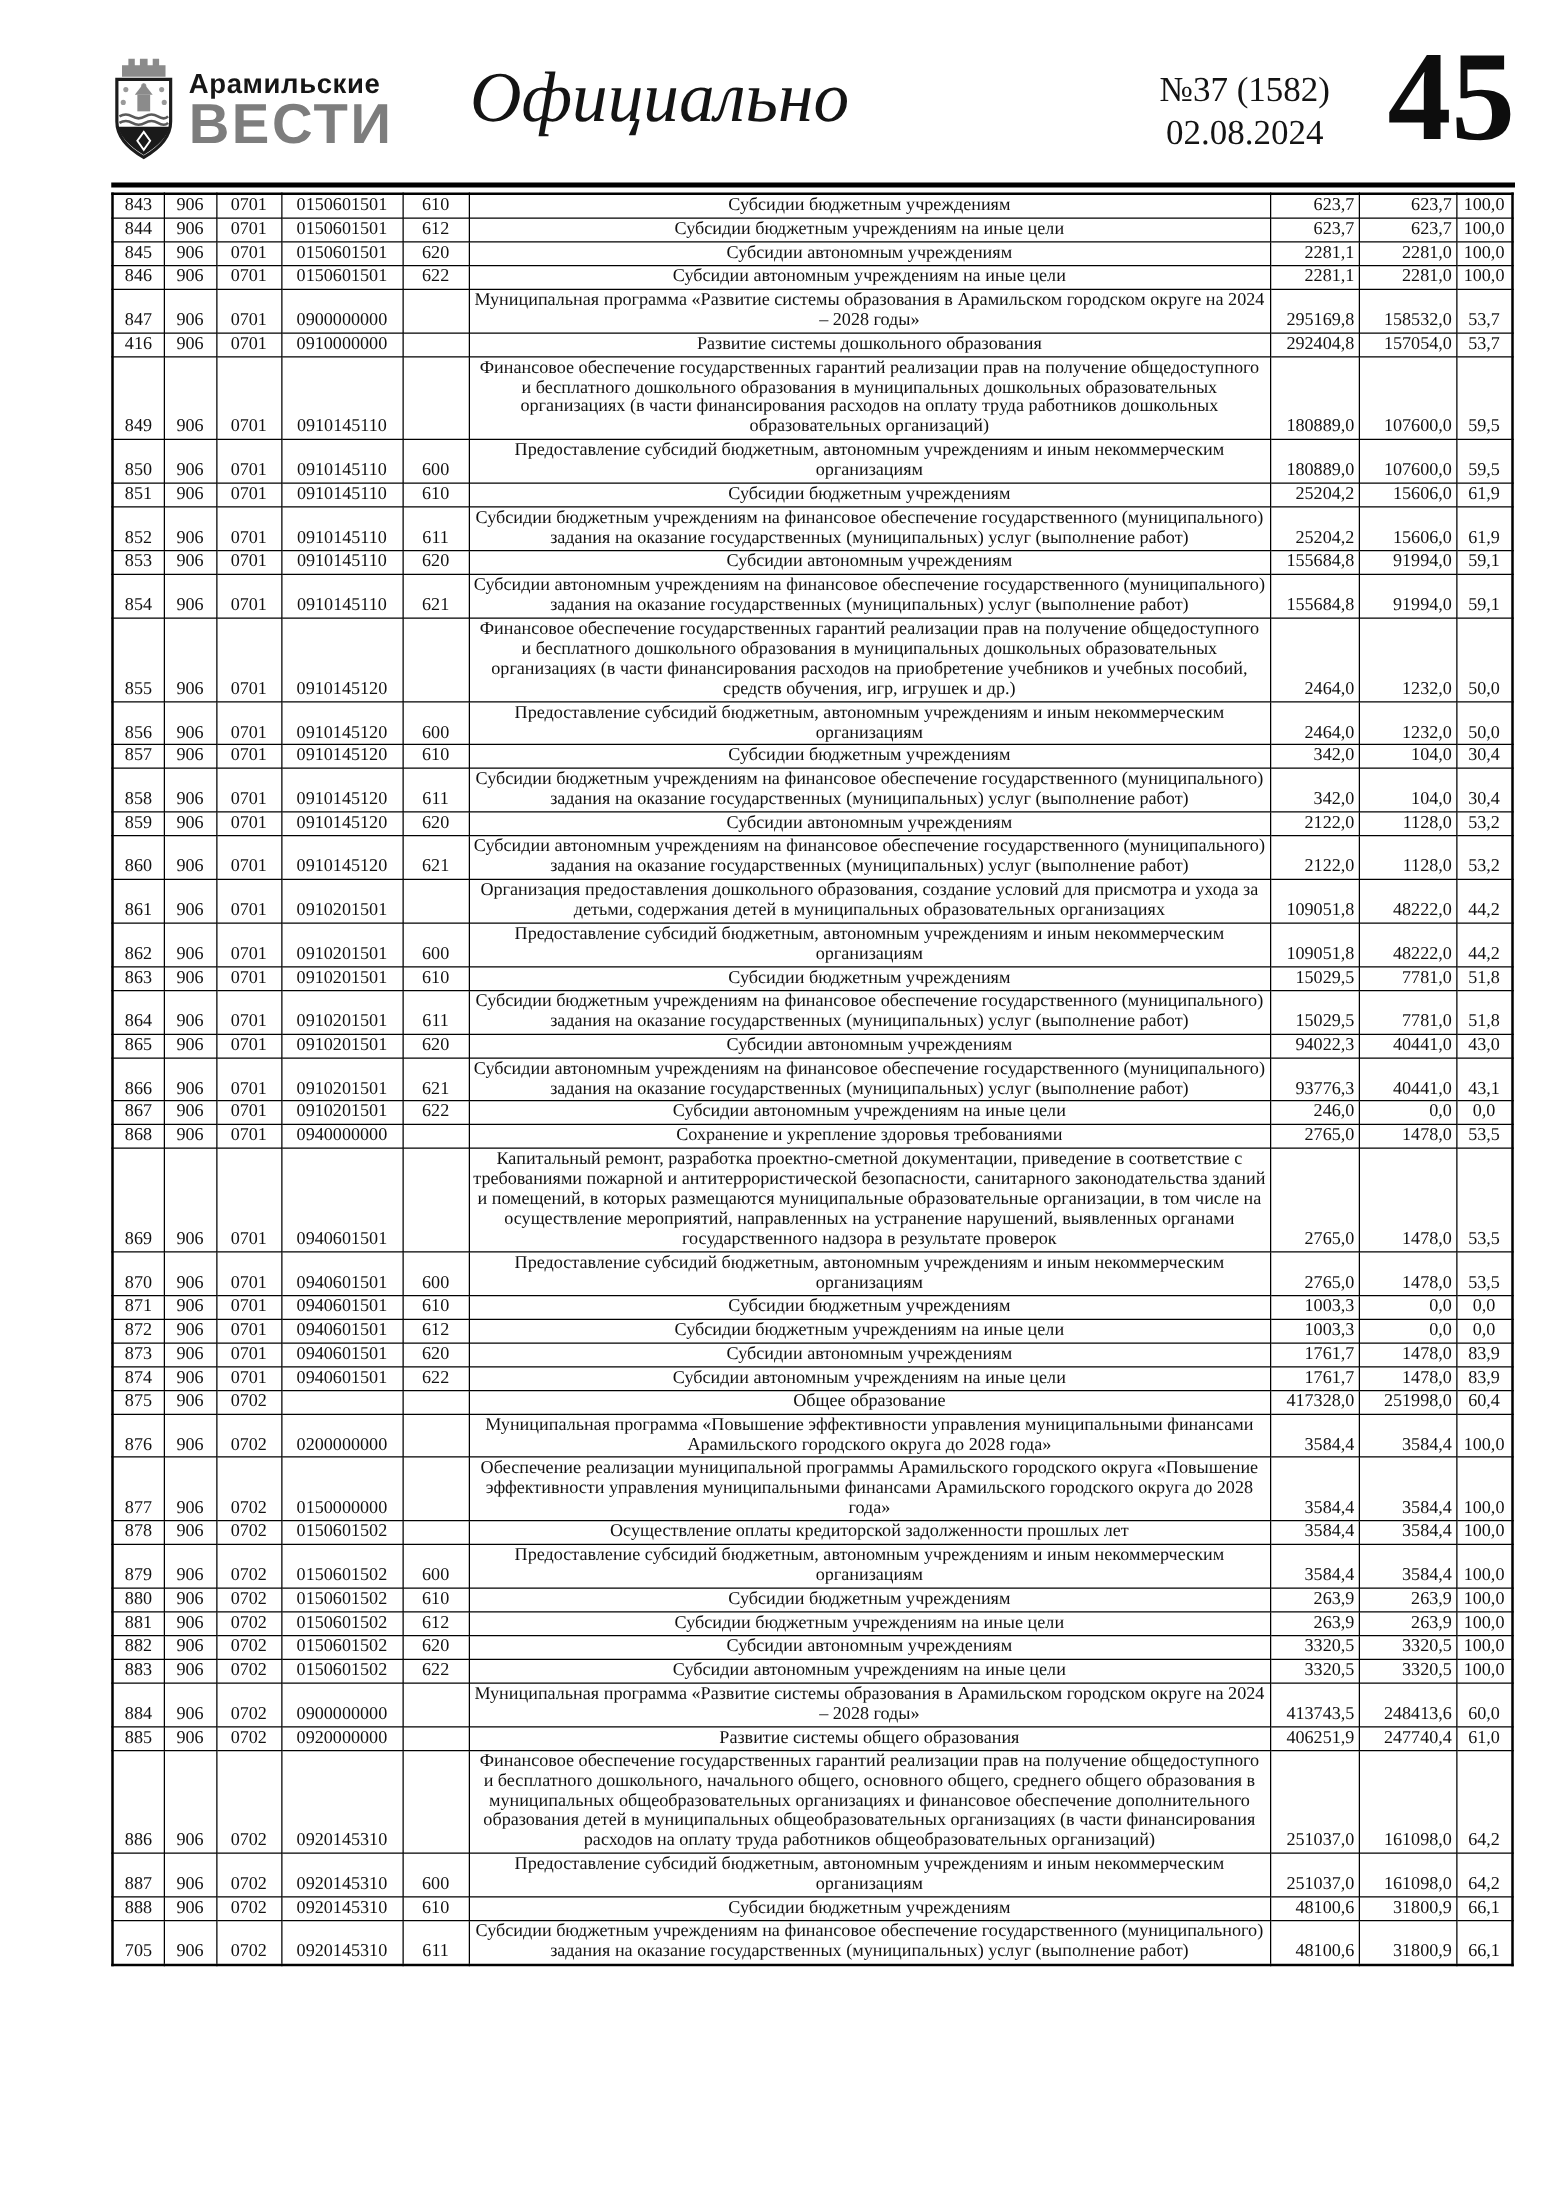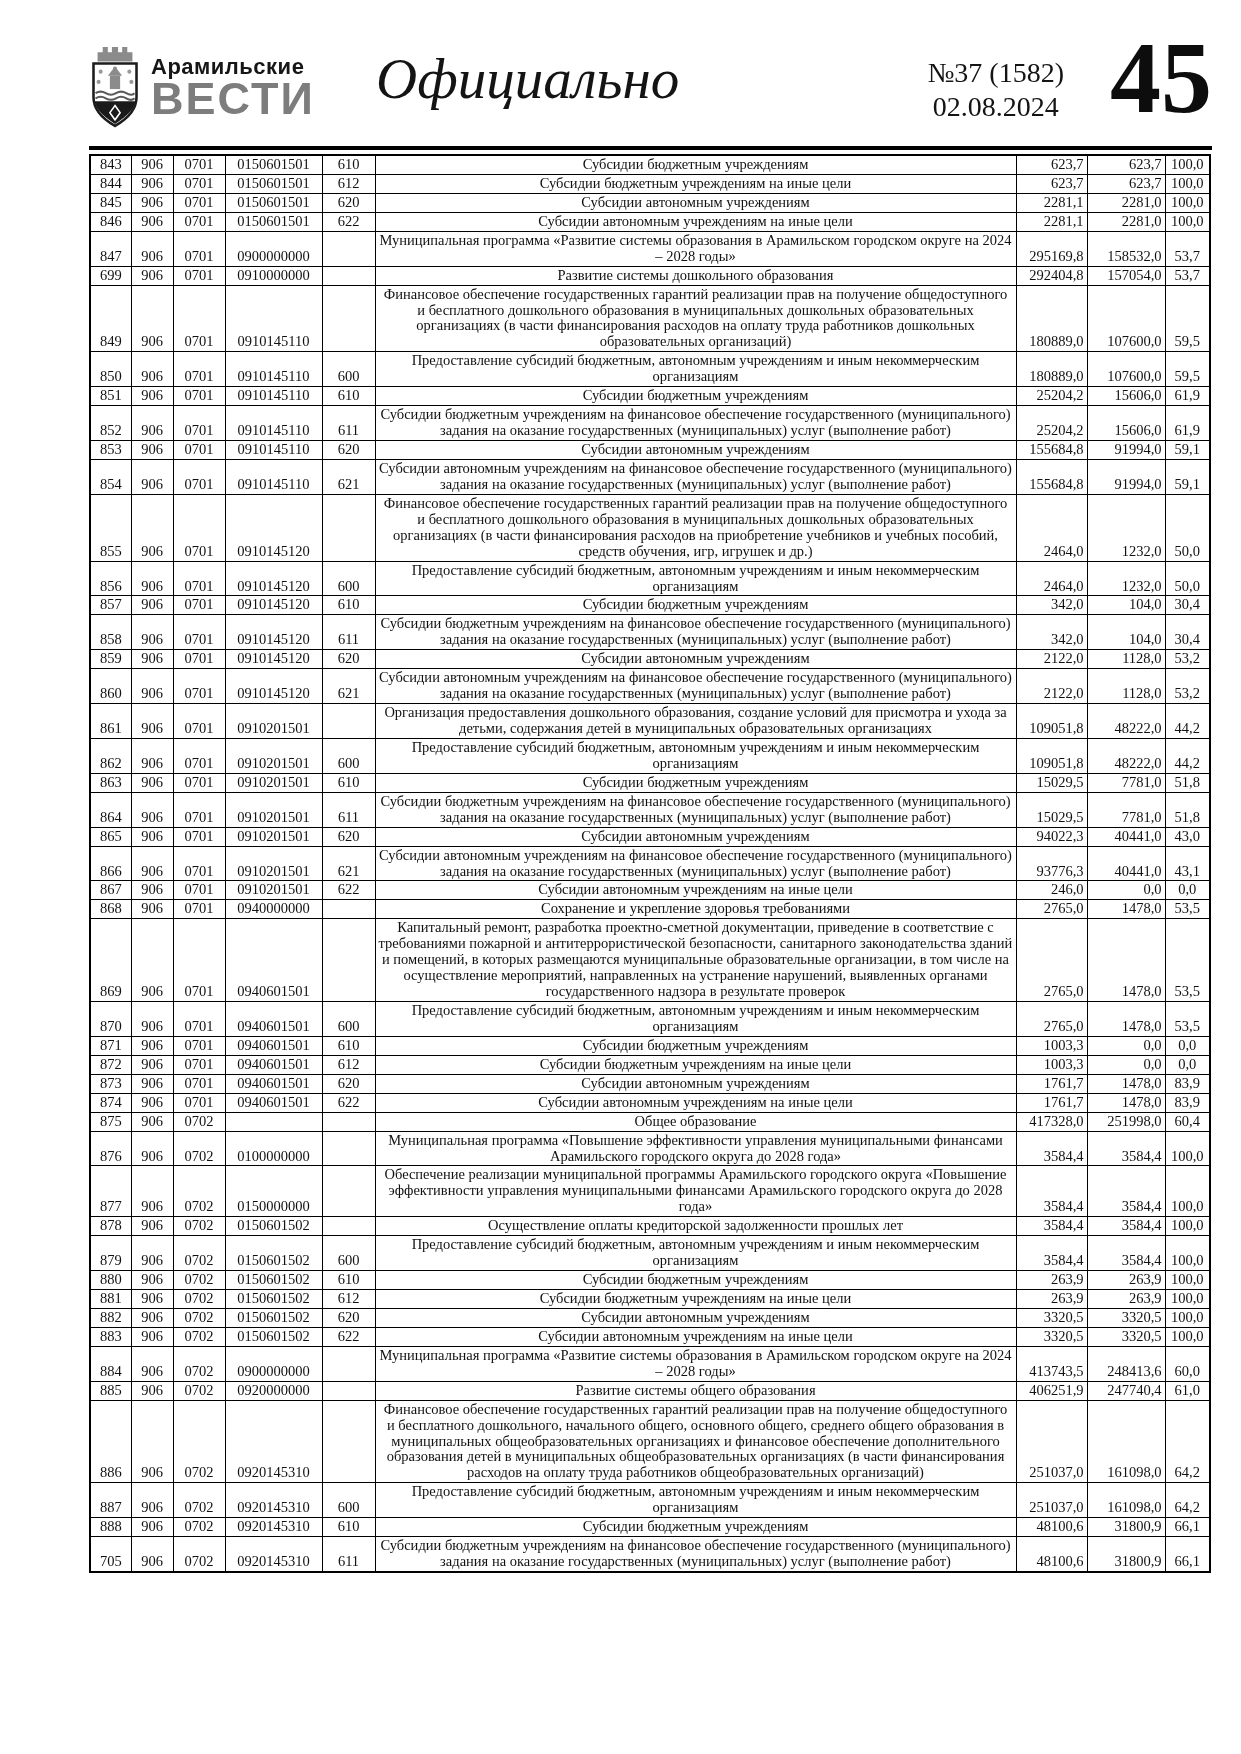--- a/index.html
+++ b/index.html
@@ -143,21 +143,21 @@
       <td class="c-sec">0701</td>
       <td class="c-art">0900000000</td>
       <td class="c-vid"></td>
       <td class="c-name">Муниципальная программа «Развитие системы образования в Арамильском городском округе на 2024 – 2028 годы»</td>
       <td class="c-plan">295169,8</td>
       <td class="c-fact">158532,0</td>
       <td class="c-pct">53,7</td>
     </tr>
 
     <tr>
-      <td class="c-num">699</td>
+      <td class="c-num">416</td>
       <td class="c-grbs">906</td>
       <td class="c-sec">0701</td>
       <td class="c-art">0910000000</td>
       <td class="c-vid"></td>
       <td class="c-name">Развитие системы дошкольного образования</td>
       <td class="c-plan">292404,8</td>
       <td class="c-fact">157054,0</td>
       <td class="c-pct">53,7</td>
     </tr>
 
@@ -482,21 +482,21 @@
       <td class="c-name">Общее образование</td>
       <td class="c-plan">417328,0</td>
       <td class="c-fact">251998,0</td>
       <td class="c-pct">60,4</td>
     </tr>
 
     <tr>
       <td class="c-num">876</td>
       <td class="c-grbs">906</td>
       <td class="c-sec">0702</td>
-      <td class="c-art">0100000000</td>
+      <td class="c-art">0200000000</td>
       <td class="c-vid"></td>
       <td class="c-name">Муниципальная программа «Повышение эффективности управления муниципальными финансами Арамильского городского округа до 2028 года»</td>
       <td class="c-plan">3584,4</td>
       <td class="c-fact">3584,4</td>
       <td class="c-pct">100,0</td>
     </tr>
 
     <tr>
       <td class="c-num">877</td>
       <td class="c-grbs">906</td>

